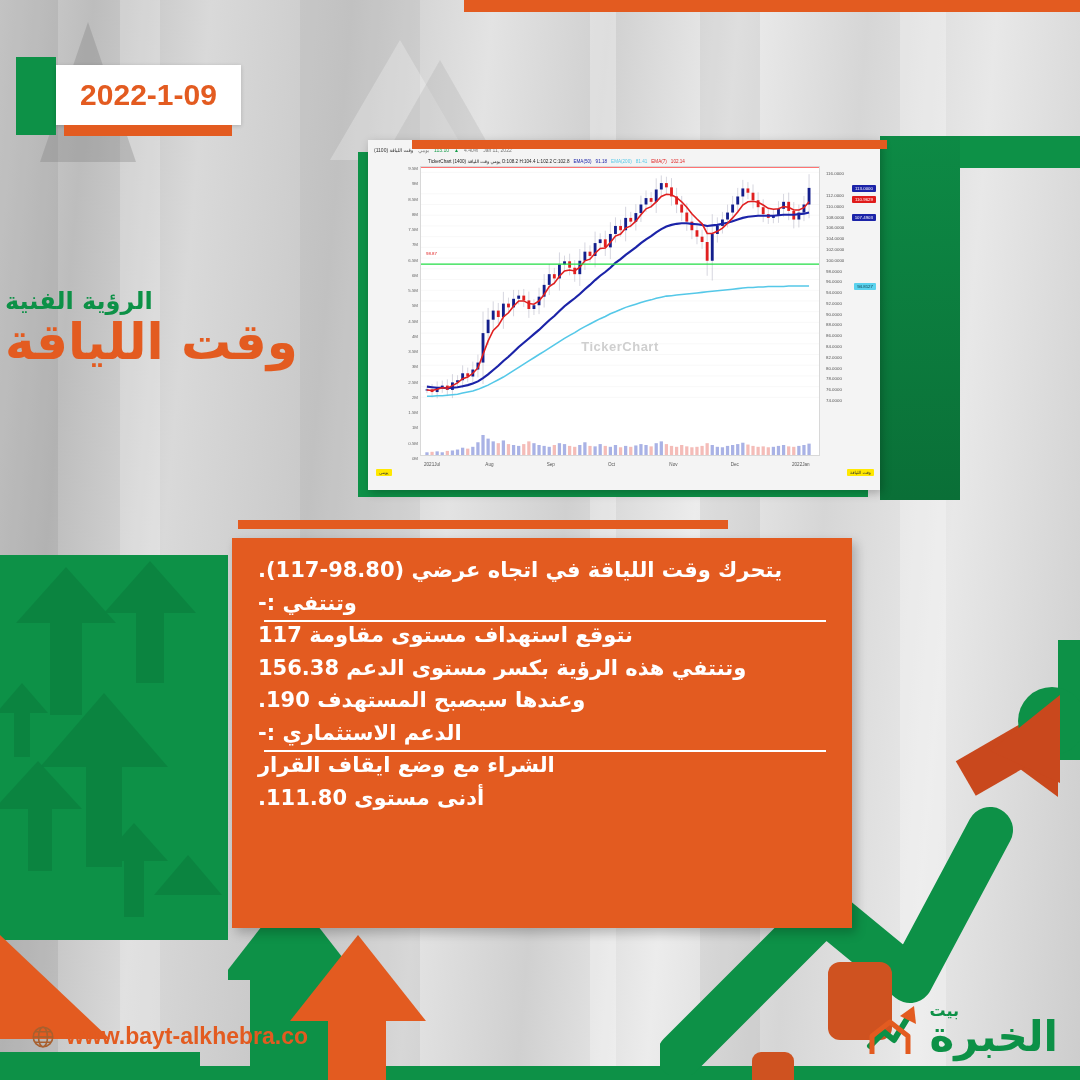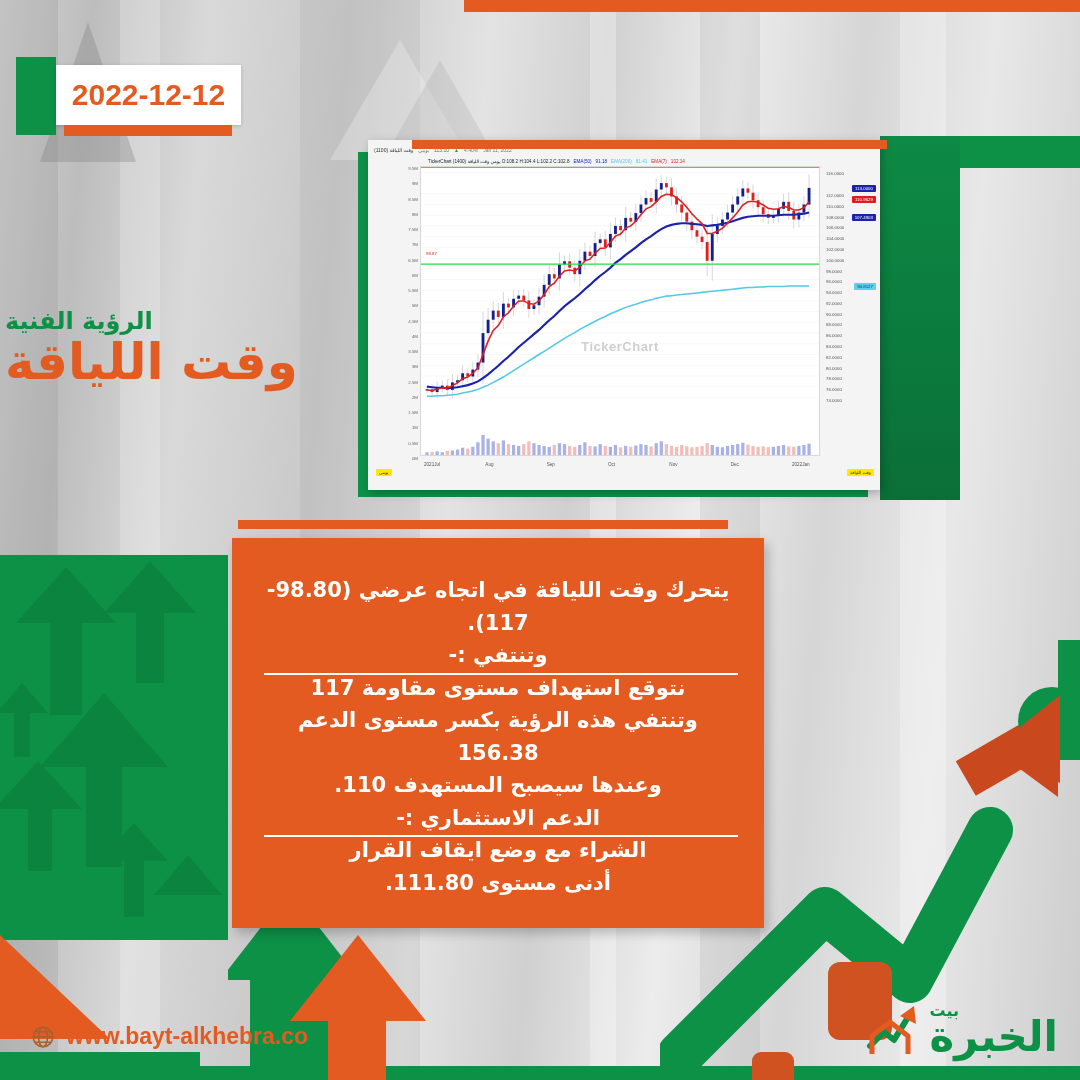--- a/index.html
+++ b/index.html
@@ -40,21 +40,21 @@
     position:absolute; left:64px; top:125px; width:168px; height:11px;
     background:#e35b20; z-index:6;
   }
   .date-greenleft{
     position:absolute; left:16px; top:57px; width:40px; height:78px;
     background:#0d9147; z-index:5;
   }
 
   
   .headline{ position:absolute; right:755px; top:288px; text-align:left; z-index:6;
-             width:320px; direction:rtl;margin-top:20px; }
+             width:320px; direction:rtl; }
   .headline .sub{
     color:#0d9147; font-size:24px; font-weight:bold; line-height:1.1;
     font-family:"DejaVu Sans", sans-serif;
   }
   .headline .main{
     color:#e35b20; font-size:50px; font-weight:bold; line-height:1.05; margin-top:2px;
     font-family:"DejaVu Sans", sans-serif;
   }
 
   
@@ -121,23 +121,23 @@
     font-size:13px; color:#cfcfcf; font-weight:bold; letter-spacing:.5px;
     font-family:"Liberation Sans",sans-serif; white-space:nowrap; direction:ltr;
   }
 
   
   .body-topbar{
     position:absolute; left:238px; top:520px; width:490px; height:9px;
     background:#e35b20; z-index:6;
   }
   .text-panel{
-    position:absolute; left:232px; top:538px; width:532px; height:390px;
+    position:absolute; left:232px; top:538px; width:620px; height:390px;
     background:#e35b20; box-shadow:4px 5px 10px rgba(0,0,0,.22); z-index:6;
-    padding:36px 26px 20px 26px; direction:rtl; text-align:center;
+    padding:16px 26px 20px 26px; direction:rtl; text-align:left;
   }
   .text-panel p{
     color:#ffffff; font-size:21px; font-weight:bold; line-height:1.55;
     font-family:"DejaVu Sans", sans-serif;
   }
   .text-panel p.hdr{ position:relative; }
   .text-panel p.hdr::after{
     content:""; position:absolute; right:0; left:6px; bottom:-3px;
     height:2px; background:#fff;
   }
@@ -176,21 +176,21 @@
   <div class="bg-tri" style="left:40px;top:22px;border-left:48px solid transparent;border-right:48px solid transparent;border-bottom:140px solid rgba(120,120,120,.30);"></div>
   <div class="bg-tri" style="left:330px;top:40px;border-left:70px solid transparent;border-right:70px solid transparent;border-bottom:120px solid rgba(255,255,255,.25);"></div>
   <div class="bg-tri" style="left:380px;top:60px;border-left:60px solid transparent;border-right:60px solid transparent;border-bottom:105px solid rgba(150,150,150,.20);"></div>
 
   <div class="orange-bar" style="left:464px;top:0;width:616px;height:12px;"></div>
 
   <div class="green-block" style="left:886px;top:136px;width:194px;height:32px;"></div>
 
   <div class="date-greenleft"></div>
   <div class="date-badge">
-    <span>2022-12-12</span>
+    <span>2022-1-09</span>
   </div>
   <div class="date-underbar"></div>
 
   <div class="headline">
     <div class="sub">الرؤية الفنية</div>
     <div class="main">وقت اللياقة</div>
   </div>
 
   <div class="chart-rightgreen"></div>
   <div class="chart-green-frame"></div>
@@ -545,21 +545,21 @@
       <div class="pricetag tag-yellow" style="right:6px;bottom:14px;">وقت اللياقة</div>
     </div>
   </div>
 
   <div class="body-topbar"></div>
   <div class="text-panel">
     <p>يتحرك وقت اللياقة في اتجاه عرضي (98.80-117).</p>
     <p class="hdr">وتنتفي :-</p>
     <p>نتوقع استهداف مستوى مقاومة 117</p>
     <p>وتنتفي هذه الرؤية بكسر مستوى الدعم  156.38</p>
-    <p>وعندها سيصبح المستهدف 110.</p>
+    <p>وعندها سيصبح المستهدف 190.</p>
     <p class="hdr">الدعم الاستثماري :-</p>
     <p>الشراء مع وضع ايقاف القرار</p>
     <p>أدنى مستوى 111.80.</p>
   </div>
 
   <svg width="228" height="400" style="position:absolute;left:0;top:555px;z-index:2;">
     <rect x="0" y="0" width="228" height="385" fill="#0d9147"></rect>
     <g fill="#0a7a3c" opacity="0.55">
       <polygon points="66,12 116,68 16,68"></polygon>
         <rect x="50" y="68" width="32" height="92"></rect>

